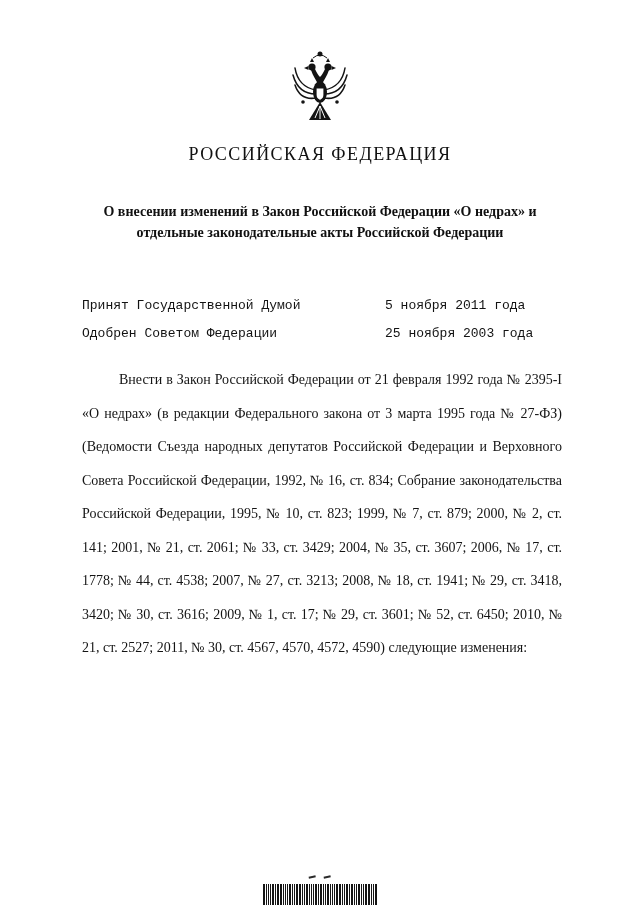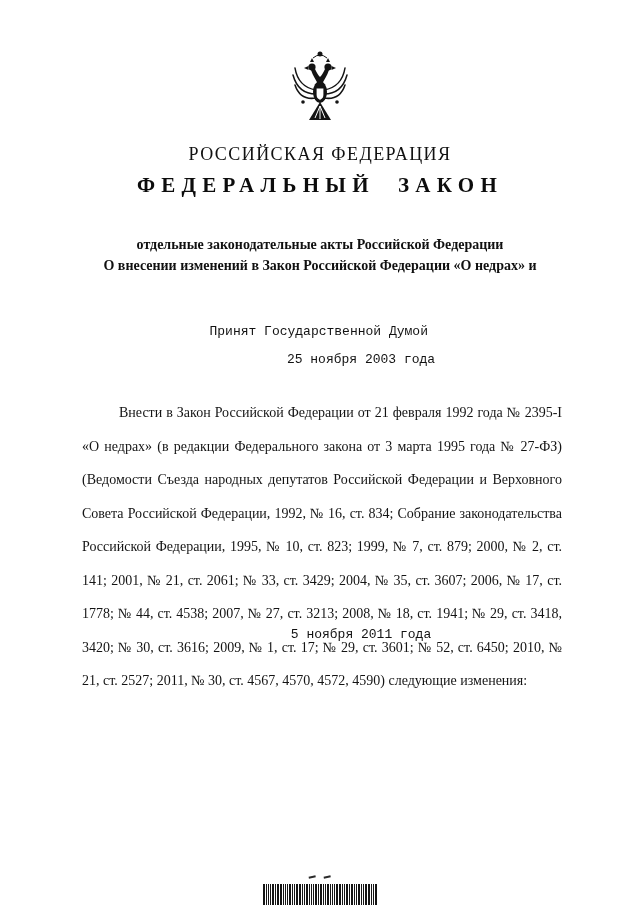--- a/index.html
+++ b/index.html
@@ -44,21 +44,21 @@
     font-size: 14px;
     line-height: 21px;
     color: #101010;
   }
   .meta {
     margin: 48px 0 0 82px;
     font-family: "Liberation Mono", monospace;
     font-size: 13px;
     color: #121212;
   }
-  .meta-row { display: flex; height: 28px; align-items: center; flex-direction: column; }
+  .meta-row { display: flex; height: 28px; align-items: center; }
   .meta-label { width: 303px; flex: 0 0 303px; }
   .article-heading {
     margin: 54px 78px 0 119px;
     font-weight: 700;
     font-size: 14.5px;
   }
   .body-text {
     margin: 16px 78px 0 82px;
     font-size: 14px;
     line-height: 33.5px;
@@ -139,33 +139,33 @@
         <path d="M31 58 L31 71"></path>
         <path d="M31 58 L36 70"></path>
       </g>
 
       <path d="M27 40 h8 v7 q0 4 -4 5.5 q-4 -1.5 -4 -5.5 z" fill="#ffffff" stroke="#141414" stroke-width="1.2"></path>
     </svg>
   </div>
 
   <div class="country-title">РОССИЙСКАЯ ФЕДЕРАЦИЯ</div>
 
-  <div class="doc-type">ФЕДЕРАЛЬНЫЙ ЗАКОН</div>
 
   <div class="subject">
+    <div>О внесении изменений в Закон Российской Федерации «О недрах» и</div>
     <div>отдельные законодательные акты Российской Федерации</div>
-    <div>О внесении изменений в Закон Российской Федерации «О недрах» и</div>
   </div>
 
   <div class="meta">
     <div class="meta-row">
       <span class="meta-label">Принят Государственной Думой</span>
       <span class="meta-date">5 ноября 2011 года</span>
     </div>
     <div class="meta-row">
+      <span class="meta-label">Одобрен Советом Федерации</span>
       <span class="meta-date">25 ноября 2003 года</span>
     </div>
   </div>
 
 
   <p class="body-text">Внести в Закон Российской Федерации от 21 февраля 1992 года № 2395-I «О недрах» (в редакции Федерального закона от 3 марта 1995 года № 27-ФЗ) (Ведомости Съезда народных депутатов Российской Федерации и Верховного Совета Российской Федерации, 1992, № 16, ст. 834; Собрание законодательства Российской Федерации, 1995, № 10, ст. 823; 1999, № 7, ст. 879; 2000, № 2, ст. 141; 2001, № 21, ст. 2061; № 33, ст. 3429; 2004, № 35, ст. 3607; 2006, № 17, ст. 1778; № 44, ст. 4538; 2007, № 27, ст. 3213; 2008, № 18, ст. 1941; № 29, ст. 3418, 3420; № 30, ст. 3616; 2009, № 1, ст. 17; № 29, ст. 3601; № 52, ст. 6450; 2010, № 21, ст. 2527; 2011, № 30, ст. 4567, 4570, 4572, 4590) следующие изменения:</p>
 
   <div class="barcode-block">
     <div class="barcode-marks">
         <i></i>

